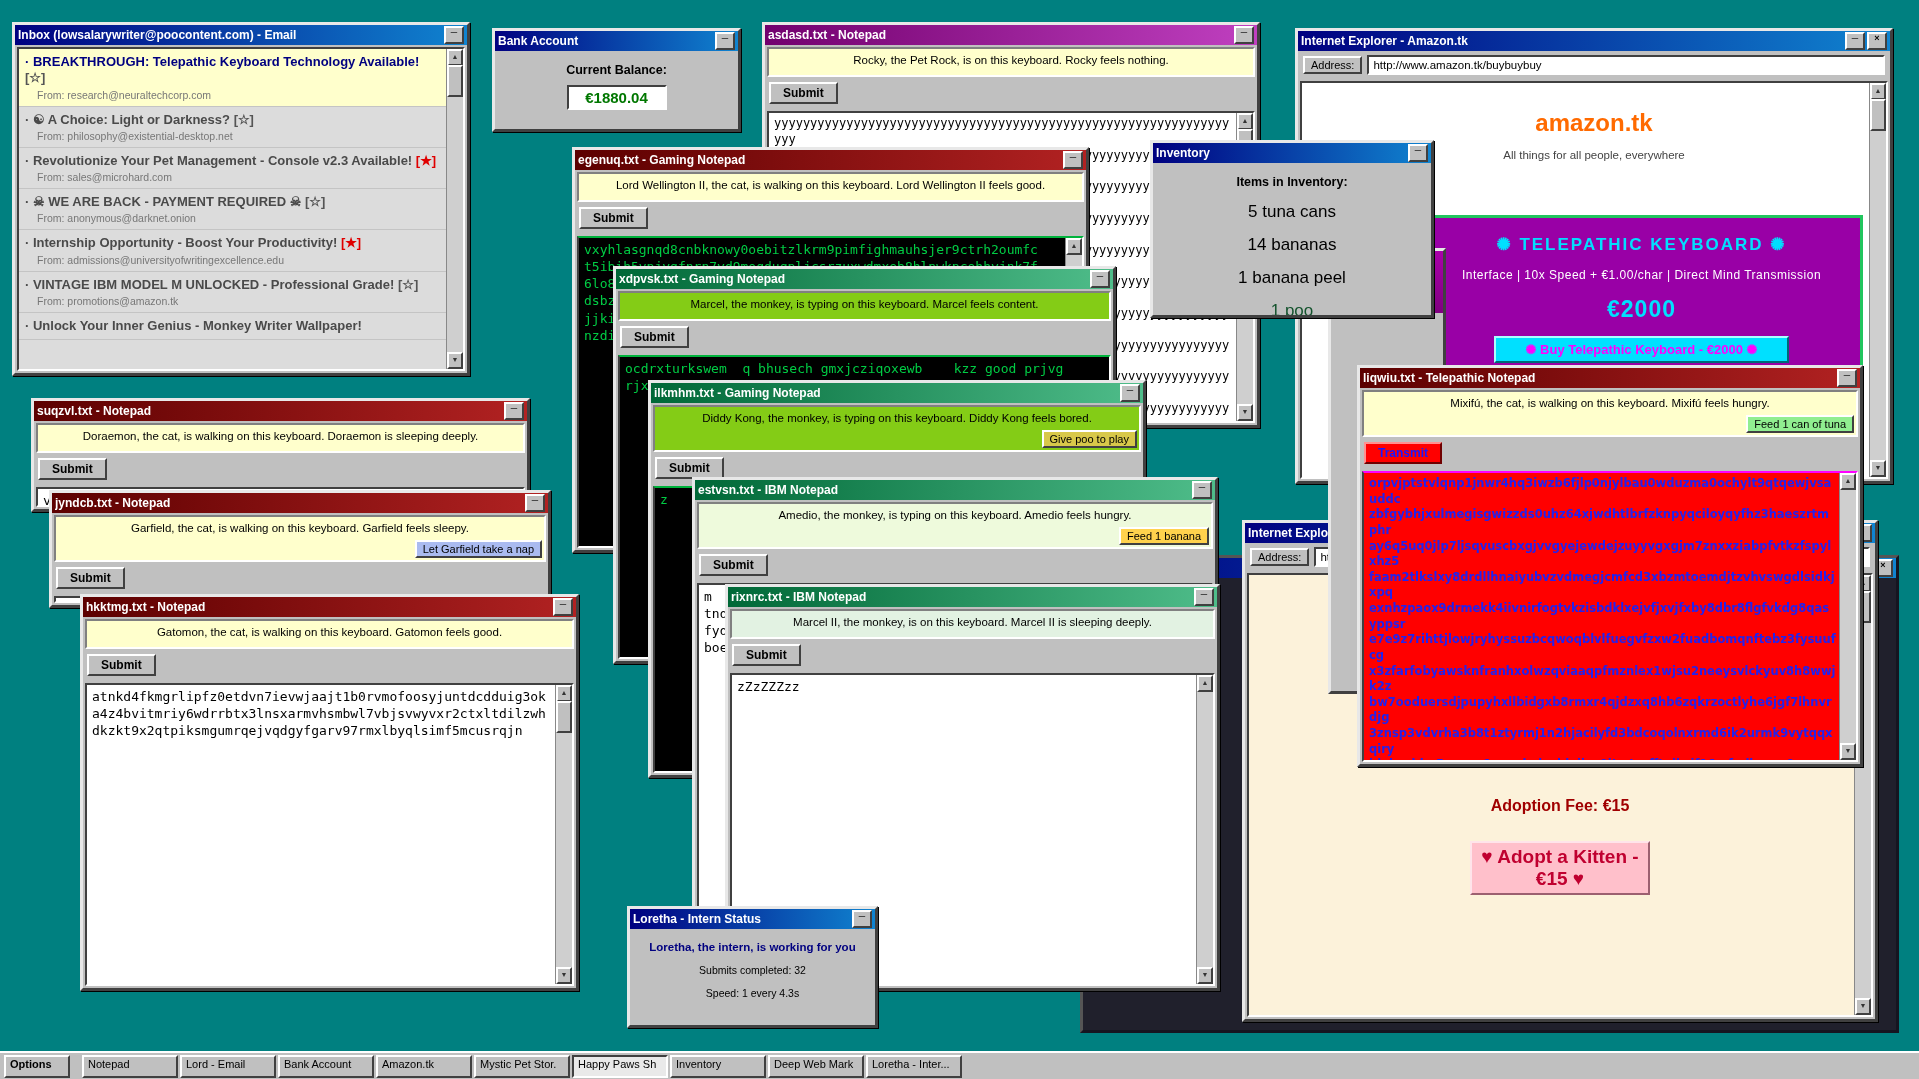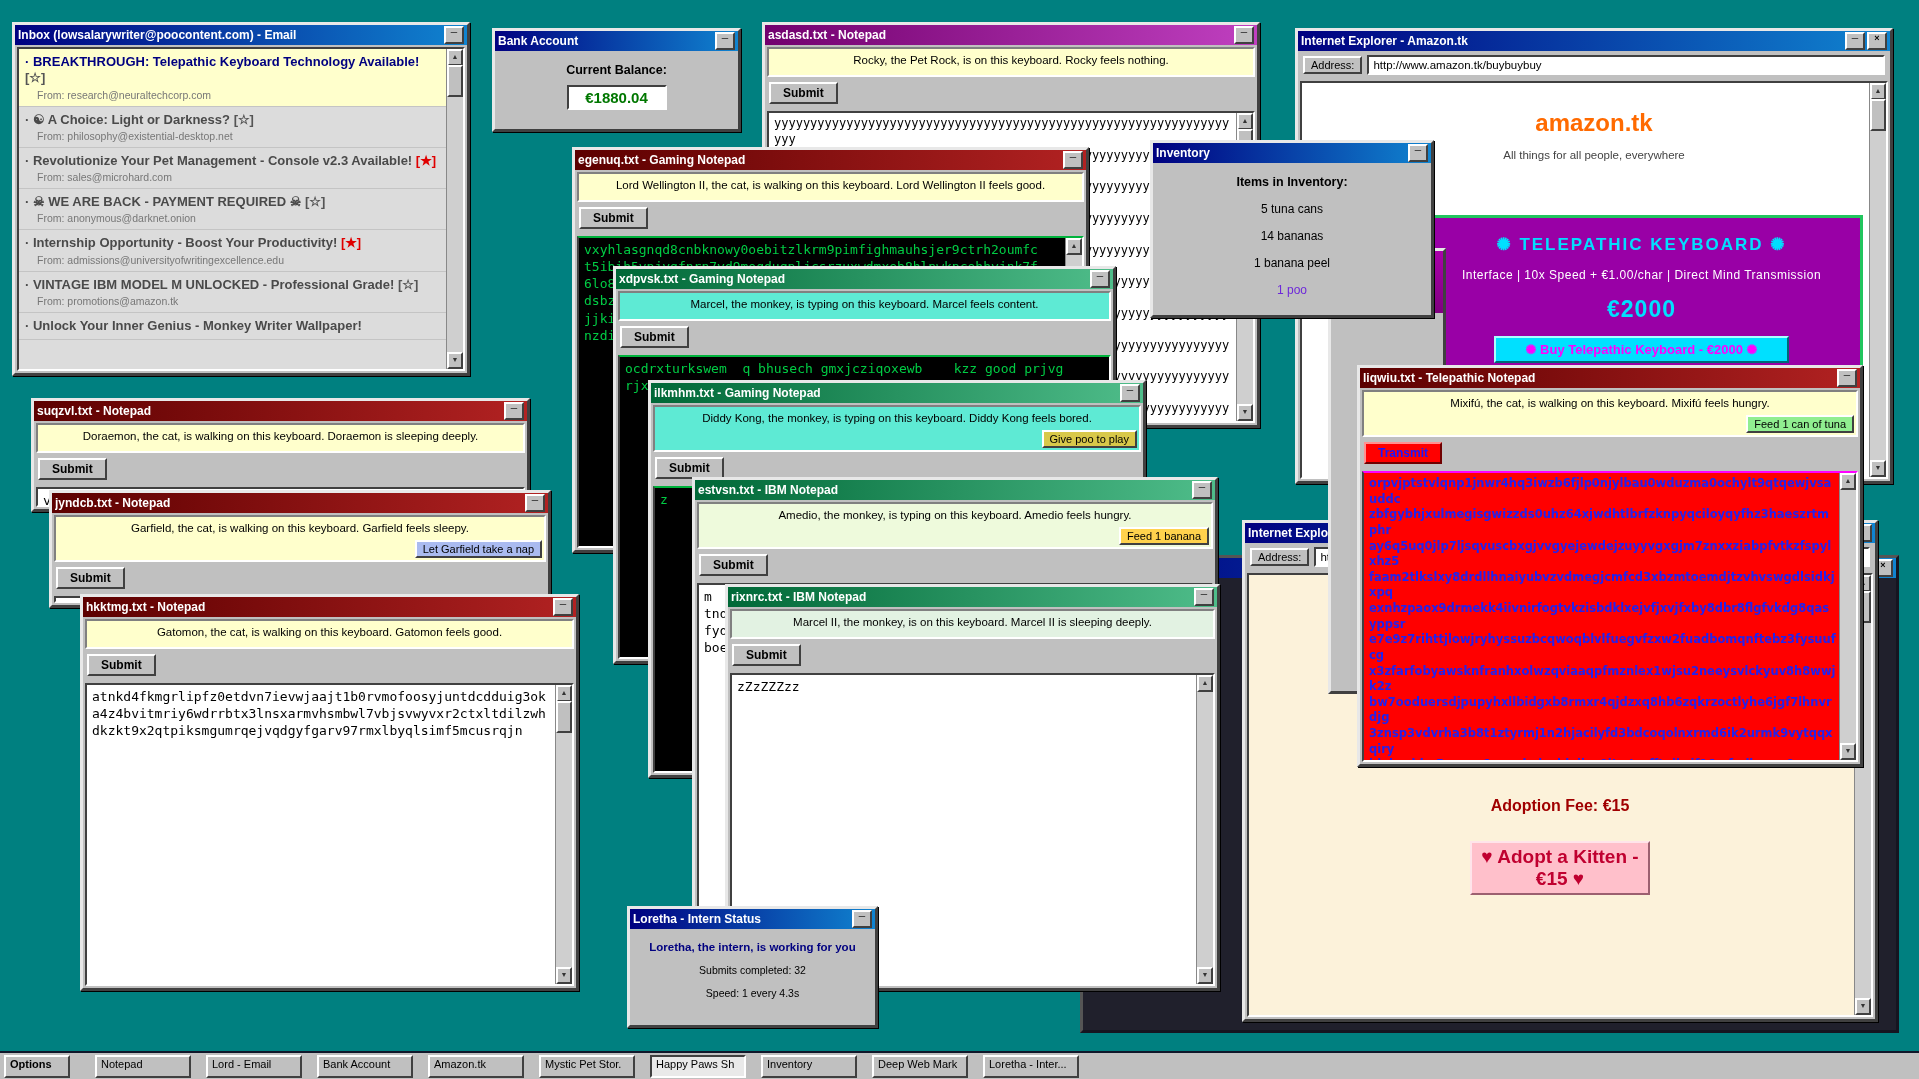--- a/index.html
+++ b/index.html
@@ -12,21 +12,21 @@
   .tbar .t{flex:1;white-space:nowrap;overflow:hidden}
   .wbtn{width:16px;height:14px;background:#c0c0c0;border:2px solid;border-color:#fff #404040 #404040 #fff;
         font-size:9px;line-height:9px;text-align:center;color:#000;margin-left:2px;font-weight:bold}
   .blue{background:linear-gradient(90deg,#000080,#1084d0)}
   .maroon{background:linear-gradient(90deg,#5c0000,#b22222)}
   .purple{background:linear-gradient(90deg,#72006e,#c040c0)}
   .green{background:linear-gradient(90deg,#006837,#4fbd8a)}
   .msg{position:relative;margin:2px;border:2px solid;border-color:#808080 #fff #fff #808080;background:#ffffcc;
        font-size:11.5px;text-align:center;padding:5px 4px;min-height:16px}
   .msg.tall{padding-bottom:22px}
-  .msg.pgreen{background:#5eead4}
+  .msg.pgreen{background:#84cc16}
   .msg.pyg{background:#eefadc}
   .msg.pgray{background:#e2f2e2}
   .action-btn{position:absolute;right:2px;bottom:2px;border:2px solid;border-color:#fff #404040 #404040 #fff;
               font-size:11px;padding:1px 6px;white-space:nowrap}
   .action-btn.tuna{background:#90ee90}
   .action-btn.banana{background:#ffd24d}
   .action-btn.poo{background:#d8c84a}
   .action-btn.nap{background:#aabbf0}
   .btnrow{padding:3px 4px;min-height:24px}
   .btn{display:inline-block;background:#c0c0c0;border:2px solid;border-color:#fff #404040 #404040 #fff;
@@ -58,22 +58,22 @@
   .mail-title{font-size:13px;font-weight:bold;color:#4a4a4a;line-height:1.25}
   .mail-item.sel .mail-title{color:#000080}
   .star{font-weight:bold}
   .star.red{color:#e00000}
   .star.gray{color:#555}
   .mail-from{font-size:10.5px;color:#777;margin-top:2px;padding-left:12px}
   
   .center-label{font-weight:bold;font-size:12.5px;text-align:center;margin-top:12px}
   .balance-box{width:96px;margin:8px auto 0;background:#fff;border:2px solid;border-color:#404040 #fff #fff #404040;
                text-align:center;font-size:15px;font-weight:bold;color:#007700;padding:2px 0}
-  .inv-i{font-size:12px;text-align:center;margin-top:13px}
-  .inv-i.red{color:#6d28d9}
+  .inv-i{font-size:17px;text-align:center;margin-top:13px}
+  .inv-i.red{color:#14532d}
   .lor-status{color:#000080;font-weight:bold;font-size:11.5px;text-align:center;margin-top:12px}
   .lor-line{font-size:10.5px;text-align:center;margin-top:11px}
   
   .ie-addr{display:flex;align-items:center;gap:5px;margin:2px;padding:2px 3px;min-height:20px}
   .ie-addr .lbl{font-size:11px;background:#c0c0c0;border:2px solid;border-color:#fff #404040 #404040 #fff;
                 padding:1px 6px}
   .ie-addr .url{flex:1;background:#fff;border:2px solid;border-color:#404040 #fff #fff #404040;
                 font-size:11.5px;padding:2px 4px;white-space:nowrap;overflow:hidden}
   .ie-body{flex:1;margin:2px;position:relative;border:2px solid;border-color:#404040 #fff #fff #404040;
            background:#fff;overflow:hidden}
@@ -90,22 +90,22 @@
   .fee{margin-top:222px;text-align:center;color:#a00000;font-weight:bold;font-size:16px}
   .adopt{display:block;margin:26px auto 0;width:176px;text-align:center;background:#ffc0cb;
          border:2px solid;border-color:#ffe4ea #9c6070 #9c6070 #ffe4ea;color:#c00030;font-weight:bold;
          font-size:19px;padding:3px 0}
   
   .frag-mystic{position:absolute;background:#c0c0c0;border:3px solid;border-color:#e8e8e8 #404040 #404040 #e8e8e8}
   .frag-mystic .cap{height:62px;background:linear-gradient(180deg,#aa00aa,#800080)}
   .frag-dark{position:absolute;background:#20202c;border:3px solid;border-color:#555 #151520 #151520 #555;
              display:flex;flex-direction:column}
   
-  .task{position:absolute;left:0;right:0;bottom:0;height:26px;background:#c0c0c0;border-top:2px solid #0f172a;
-        display:flex;align-items:center;padding:0 4px;gap:15px;z-index:100}
+  .task{position:absolute;left:0;right:0;bottom:0;height:26px;background:#c0c0c0;border-top:2px solid #ffffff;
+        display:flex;align-items:center;padding:0 4px;gap:2px;z-index:100}
   .tbtn{width:84px;height:19px;background:#c0c0c0;border:2px solid;border-color:#fff #404040 #404040 #fff;
         font-size:11px;line-height:15px;padding:0 4px;white-space:nowrap;overflow:hidden}
   .tbtn.options{width:54px;font-weight:bold;margin-right:10px}
   .tbtn.active{border-color:#404040 #fff #fff #404040;background:#e9e9e9}
 </style>
 </head>
 <body>
 
 <div class="desktop">
 

